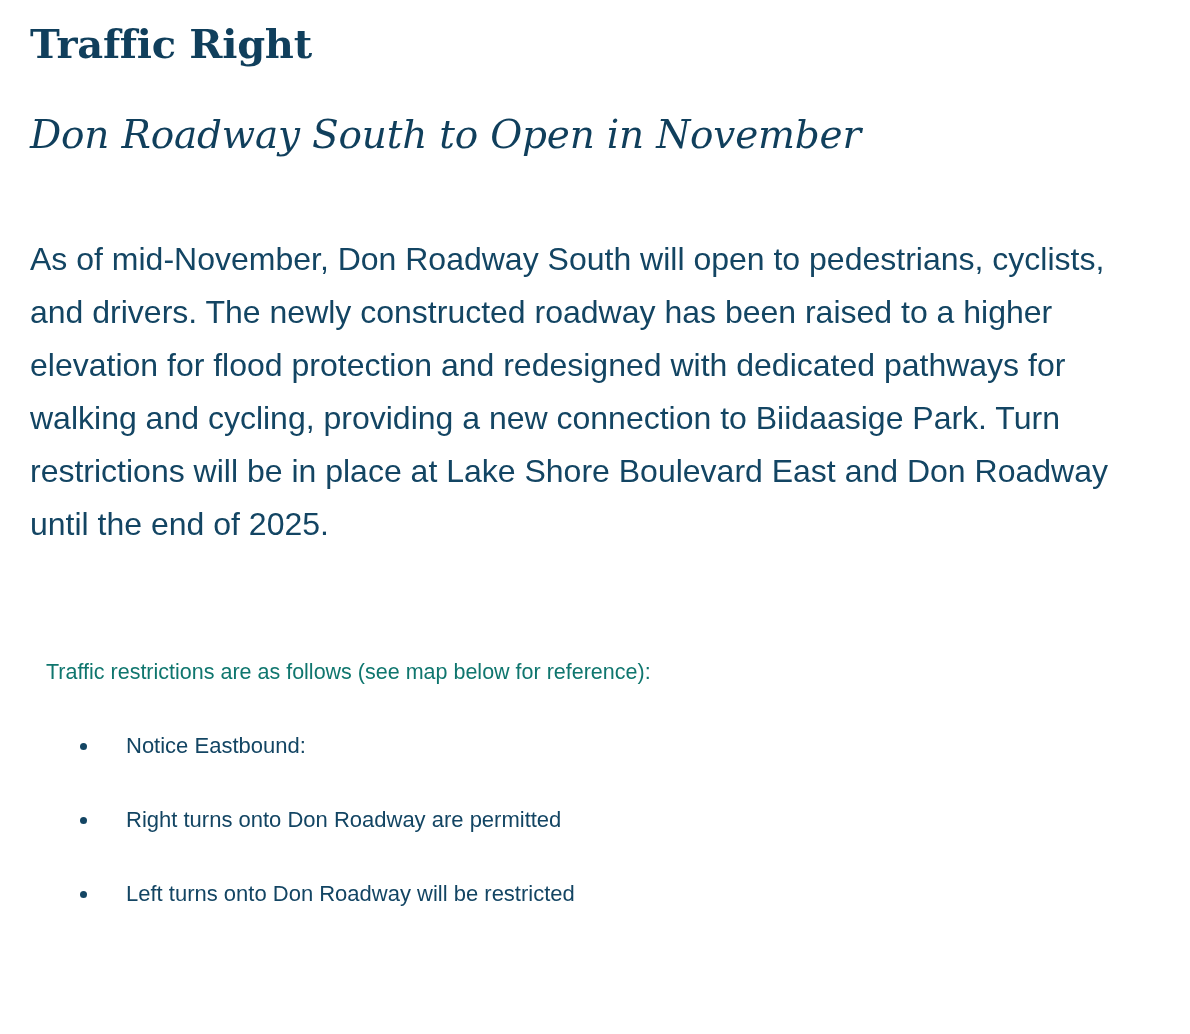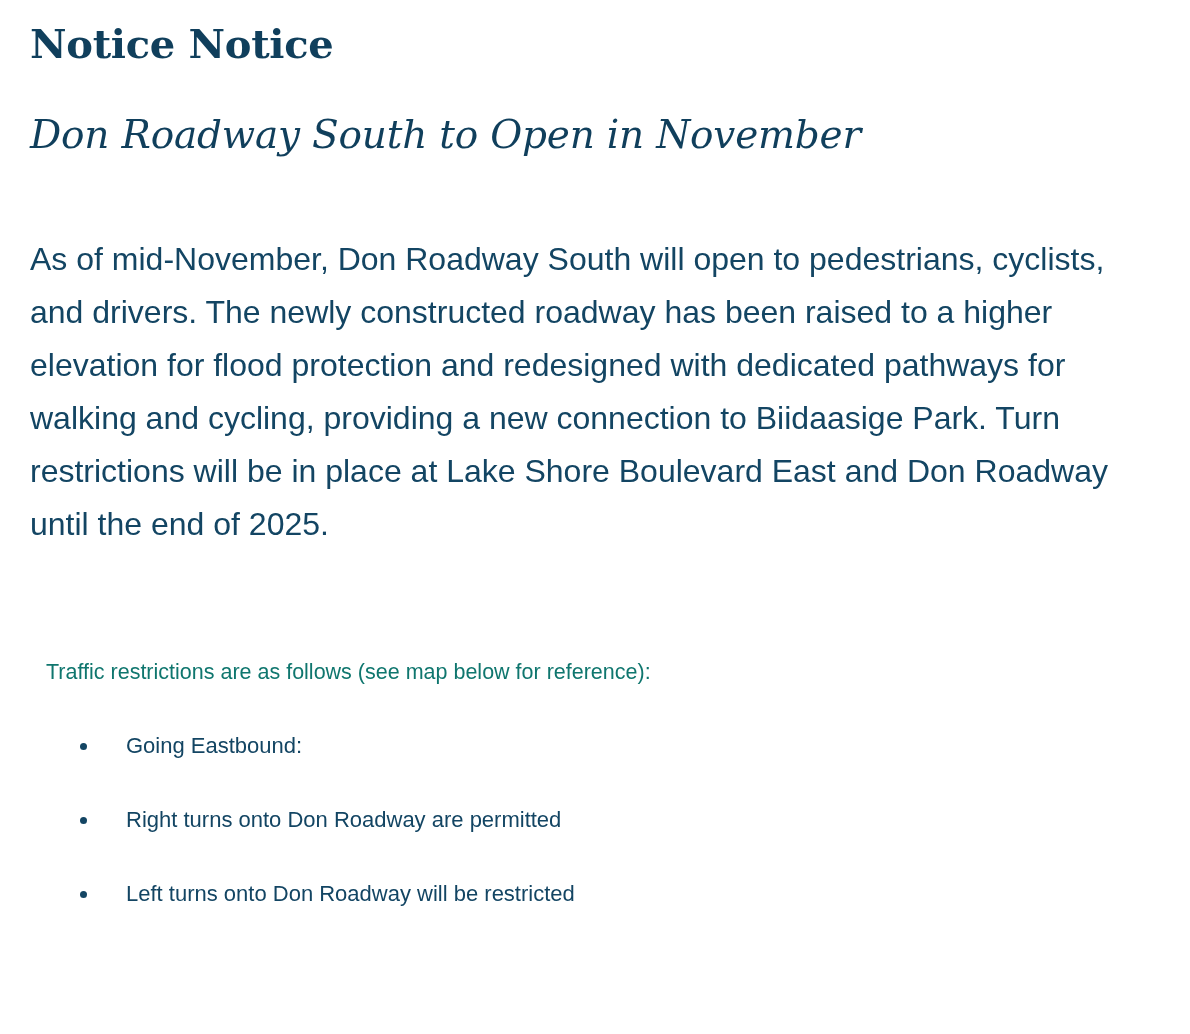--- a/index.html
+++ b/index.html
@@ -83,31 +83,31 @@
     height: 7px;
     border-radius: 50%;
     background: #134563;
   }
 </style>
 </head>
 <body>
 
 <div class="page">
 
-  <h1 class="eyebrow">Notice Notice</h1>
+  <h1 class="eyebrow">Traffic Right</h1>
 
   <h2 class="headline">Don Roadway South to Open in November</h2>
 
   <p class="body-para">As of mid-November, Don Roadway South will open to pedestrians, cyclists, and drivers. The newly constructed roadway has been raised to a higher elevation for flood protection and redesigned with dedicated pathways for walking and cycling, providing a new connection to Biidaasige Park. Turn restrictions will be in place at Lake Shore Boulevard East and Don Roadway until the end of 2025.</p>
 
   <p class="lead-in">Traffic restrictions are as follows (see map below for reference):</p>
 
   <ul class="restrictions">
     <li>
-      <span>Going Eastbound:</span>
+      <span>Notice Eastbound:</span>
     </li>
     <li>
       <span>Right turns onto Don Roadway are permitted</span>
     </li>
     <li>
       <span>Left turns onto Don Roadway will be restricted</span>
     </li>
   </ul>
 
 </div>

